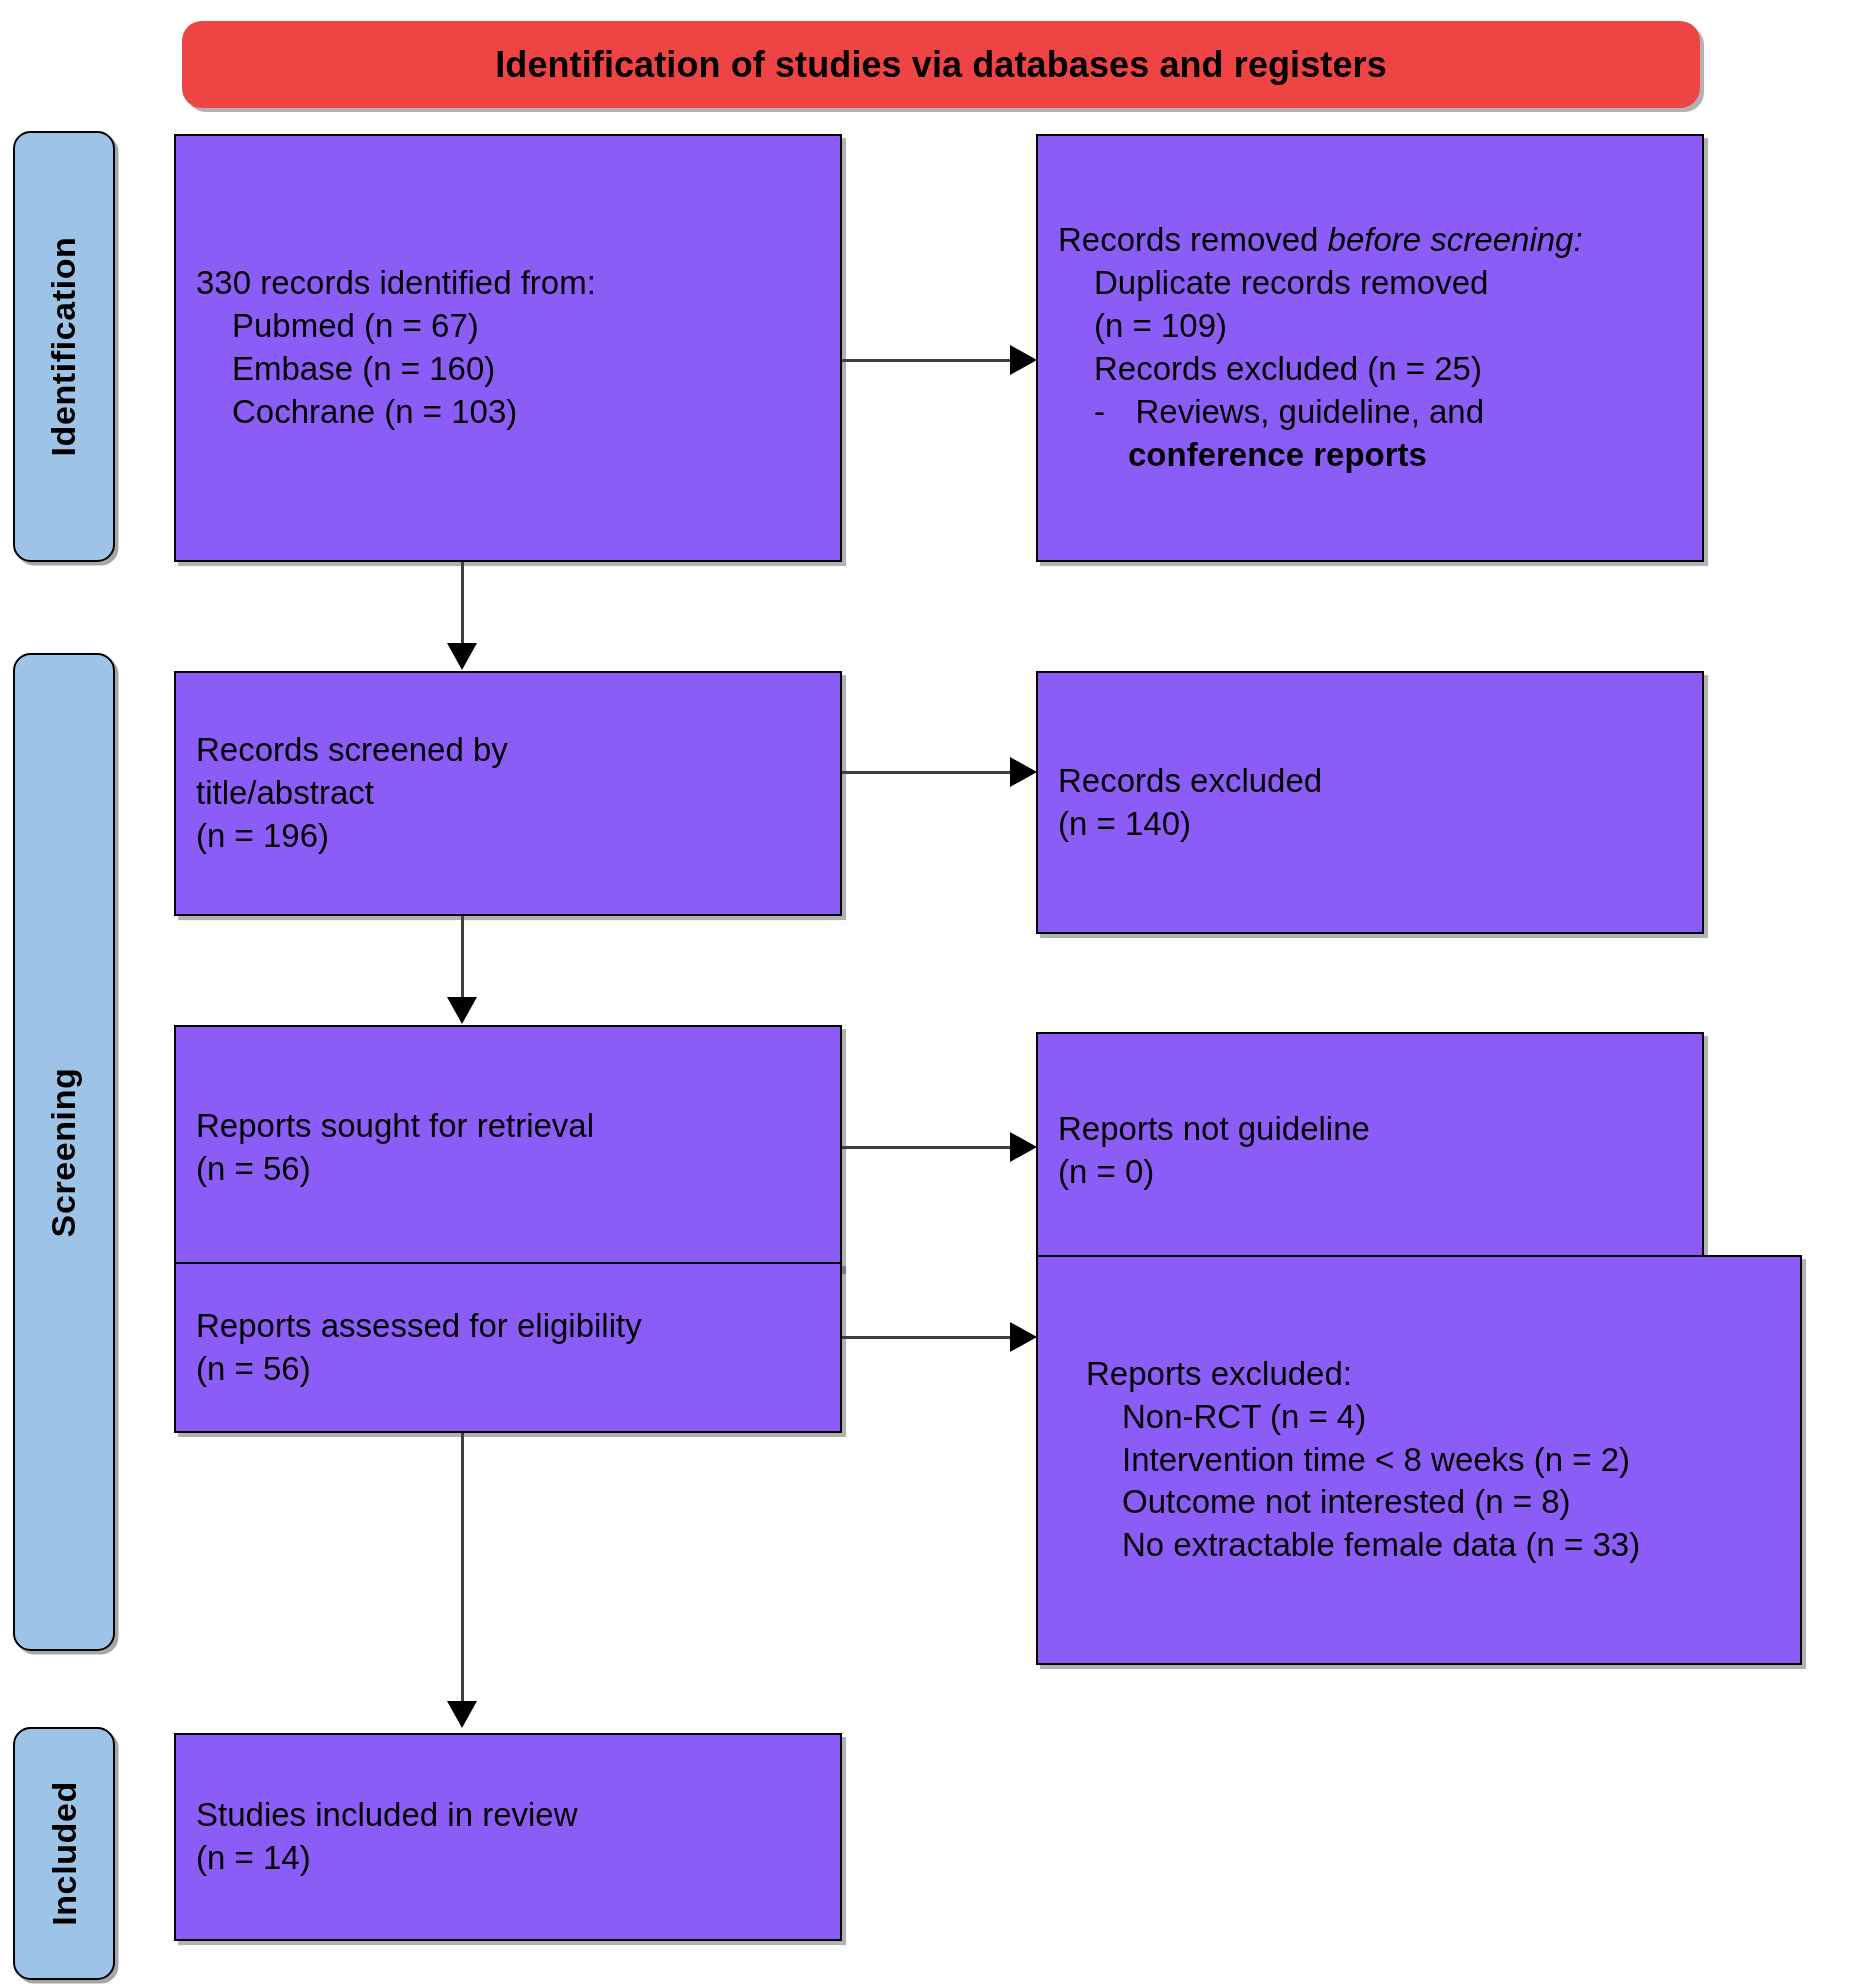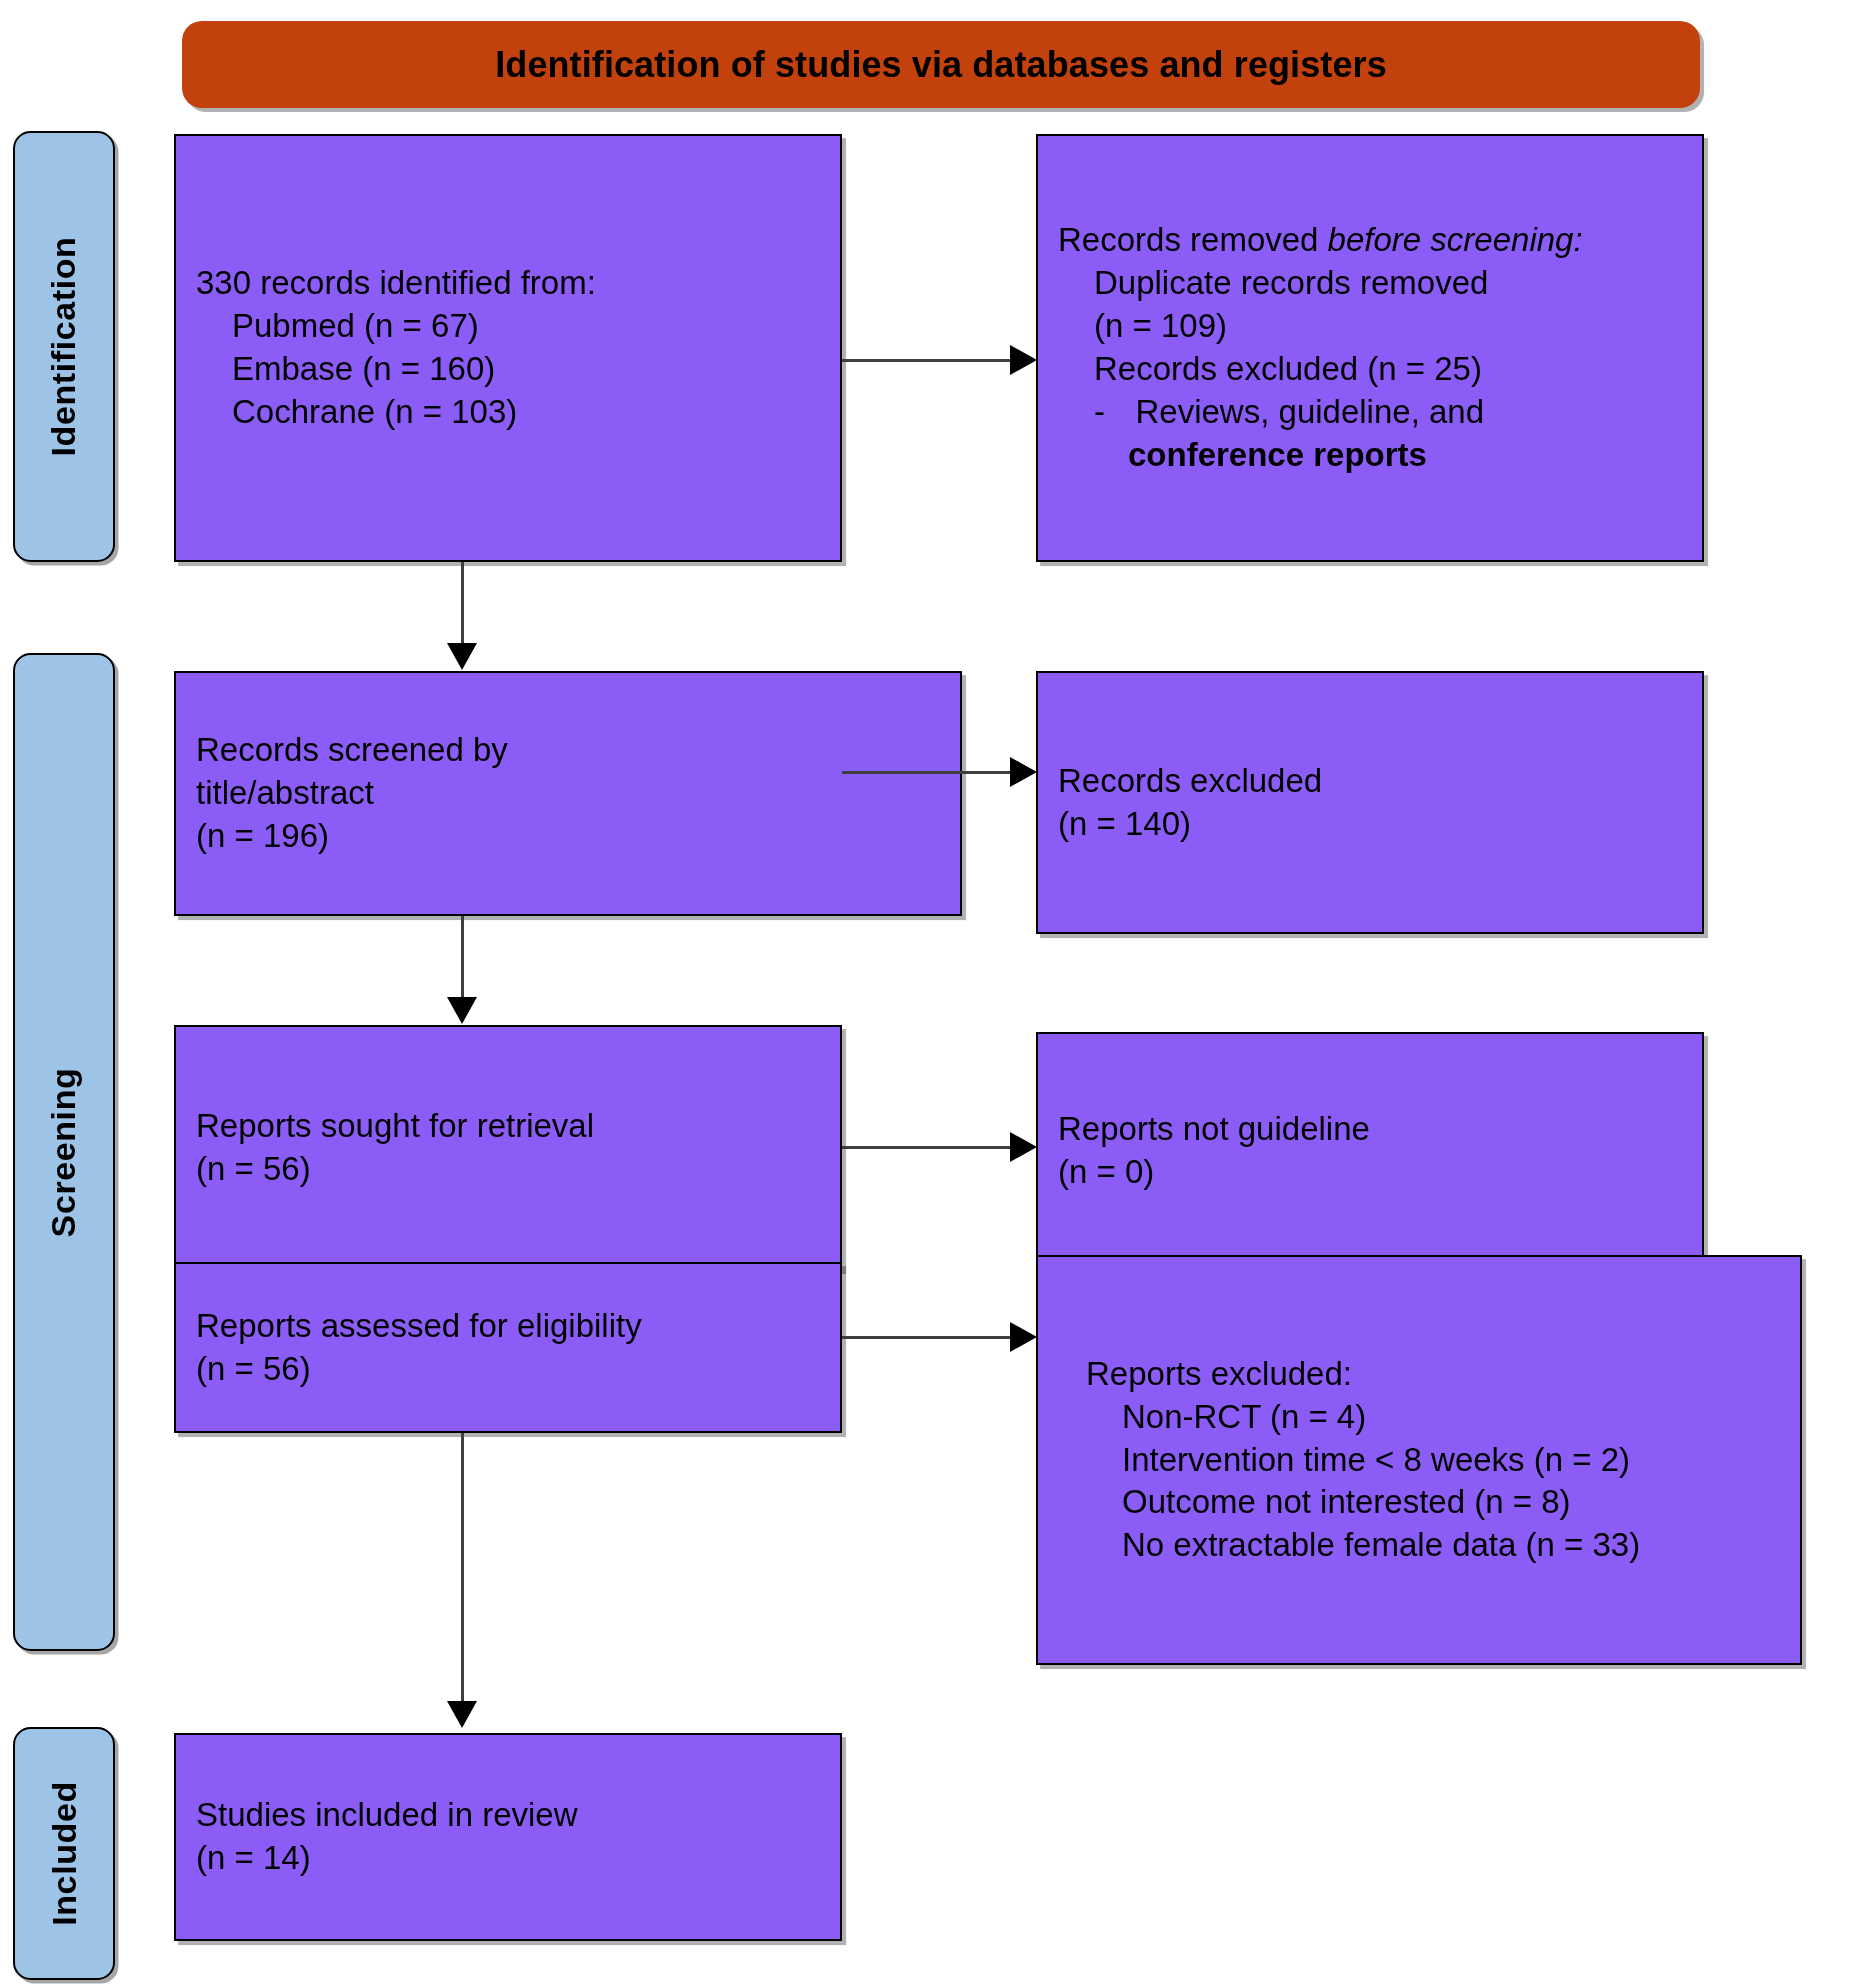--- a/index.html
+++ b/index.html
@@ -13,21 +13,21 @@
     width: 1864px;
     height: 1985px;
     background: #ffffff;
     font-family: "Liberation Sans", sans-serif;
     overflow: hidden;
   }
 
   
   .banner {
     position: absolute;
-    background: #c2410c;
+    background: #ef4444;
     border-radius: 20px;
     box-shadow: 4.1px 4.1px 0 0 rgba(0,0,0,0.30);
     display: flex;
     align-items: center;
     justify-content: center;
   }
   .banner-label {
     font-weight: bold;
     font-size: 36px;
     color: #000000;
@@ -162,21 +162,21 @@
   <div class="conn" style="left:842px; top:344px; width:223px; height:33px;">
     <div class="conn-line-h" style="left:0; top:15.2px; width:171px;"></div>
     <div class="arrow-right" style="left:168px; top:1.2px;"></div>
   </div>
 
   <div class="conn" style="left:446px; top:562px; width:35px; height:109px;">
     <div class="conn-line-v" style="left:14.7px; top:0; height:86px;"></div>
     <div class="arrow-down" style="left:1.2px; top:81px;"></div>
   </div>
 
-  <div class="node" style="left:174px; top:671px; width:788px; height:245px;justify-content:center;">
+  <div class="node" style="left:174px; top:671px; width:668px; height:245px;justify-content:center;">
     <div class="node-body">
       <div class="line">Records screened by</div>
       <div class="line">title/abstract</div>
       <div class="line">(n = 196)</div>
     </div>
   </div>
 
   <div class="node" style="left:1036px; top:671px; width:668px; height:263px;">
     <div class="node-body">
       <div class="line">Records excluded</div>

